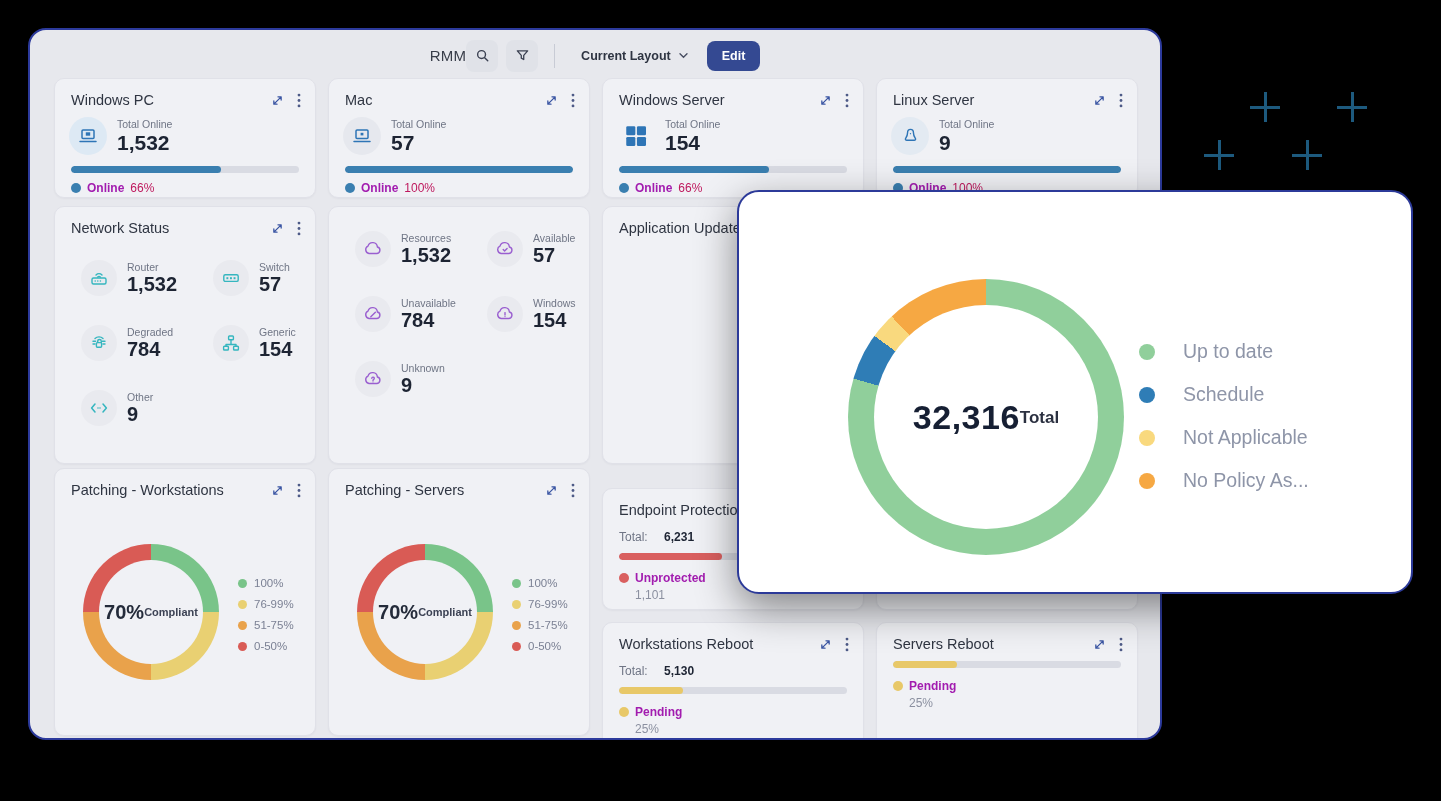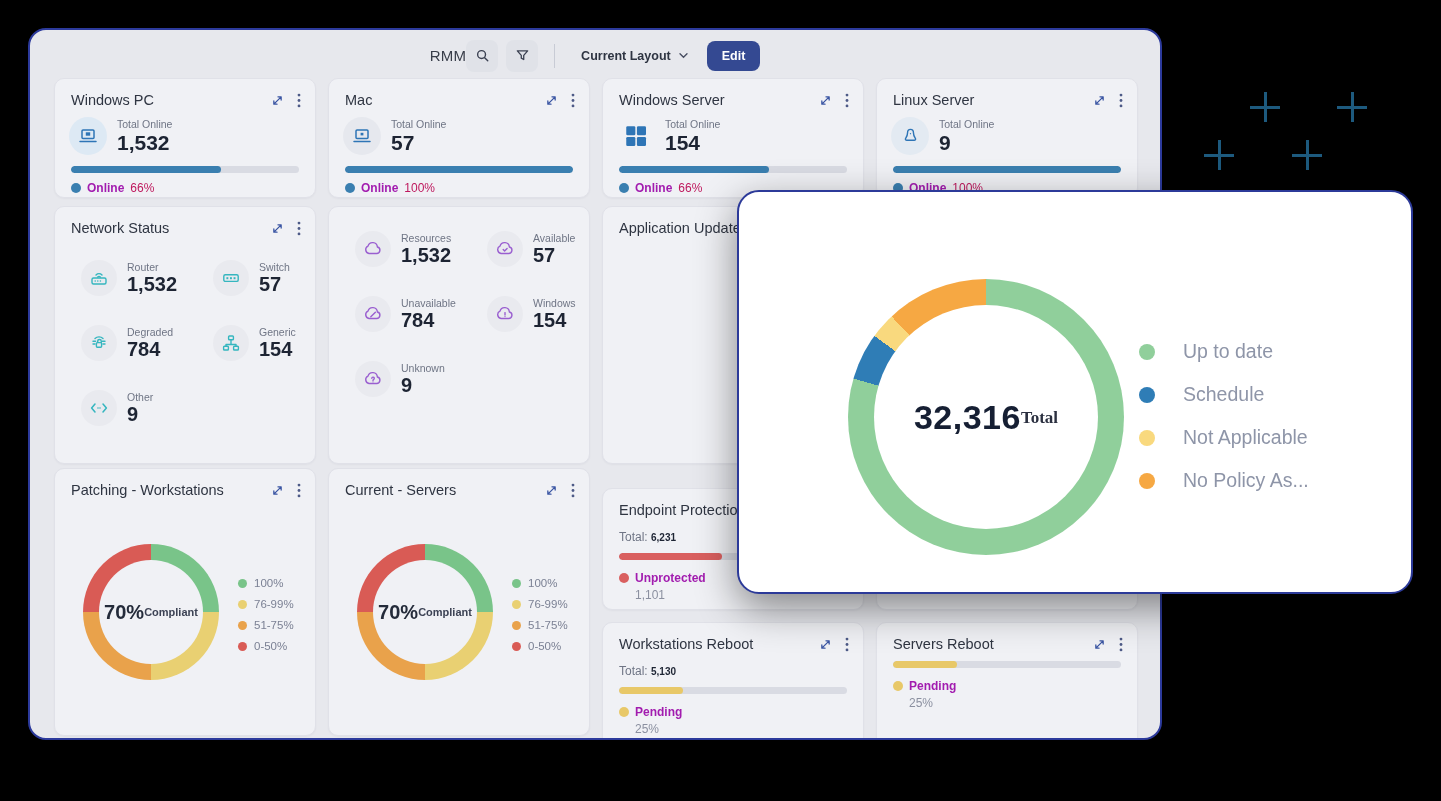--- a/index.html
+++ b/index.html
@@ -73,32 +73,32 @@
   .patch-donut::after { inset:16px; background:#f0f1f5; }
   .patch-pct { font-size:20px; font-weight:bold; color:#242b3a; }
   .patch-compliant { font-size:11px; font-weight:bold; color:#3c4254; }
   .patch-legend { position:absolute; left:183px; top:108px; display:flex;
                   flex-direction:column; gap:9px; }
   .patch-legend-row { display:flex; align-items:center; gap:7px; font-size:11.5px; color:#7b8194; }
   .dot-9 { width:9px; height:9px; }
 
   
   .total-row { padding:12px 16px 0 16px; font-size:12px; color:#6f7585; }
-  .total-row b { color:#1d2433; font-size:10px; }
+  .total-row b { color:#1d2433; font-size:12px;margin-left:13px; }
   .tb-legend { display:flex; align-items:center; gap:6px; margin:11px 16px 0 16px; font-size:12px; }
   .tb-sub { margin:3px 16px 0 32px; font-size:12px; color:#8b90a0; }
 
   
   .popup { position:absolute; left:737px; top:190px; width:676px; height:404px;
            background:#ffffff; border:2px solid #2c3a99; border-radius:22px;
            box-shadow:0 14px 40px rgba(0,0,0,.45); z-index:10; }
   .popup-donut { position:absolute; left:109px; top:87px; width:276px; height:276px; }
   .popup-donut::after { inset:26px; background:#ffffff; }
   .popup-total-value { font-size:34px; font-weight:bold; color:#161f33; letter-spacing:.5px; }
-  .popup-total-label { font-size:17px; font-weight:bold; color:#2b3040; margin-top:2px;font-family:Liberation Serif, serif; }
+  .popup-total-label { font-size:17px; font-weight:bold; color:#2b3040; margin-top:2px; }
   .popup-legend { position:absolute; left:400px; top:148px; display:flex;
                   flex-direction:column; gap:20px; }
   .popup-legend-row { display:flex; align-items:center; gap:28px; font-size:19.5px; color:#8e95a8; }
   .dot-16 { width:16px; height:16px; }
 
   
   .plus { position:absolute; width:30px; height:30px; z-index:0; }
   .plus::before, .plus::after { content:""; position:absolute; background:#1d5a7e; }
   .plus::before { left:0; top:13.5px; width:30px; height:3px; }
   .plus::after { left:13.5px; top:0; width:3px; height:30px; }
@@ -530,21 +530,21 @@
           </div>
         <div class="patch-legend-row">
             <span class="dot dot-9" style="background-color: rgb(217, 91, 85);"></span>
             <span>0-50%</span>
           </div>
       </div>
     </div>
 
     <div class="card c2 r3a">
       <div class="card-head">
-        <span class="card-title">Current - Servers</span>
+        <span class="card-title">Patching - Servers</span>
         <span class="card-actions">
           <span class="expand">
               <svg width="13" height="13" viewBox="0 0 16 16" fill="none" stroke="currentColor" stroke-width="1.6" stroke-linecap="round">
                 <path d="M3.5 12.5 12.5 3.5M12.5 3.5H8.6M12.5 3.5v3.9M3.5 12.5h3.9M3.5 12.5V8.6"></path>
               </svg>
             </span>
           <span class="kebab">
               <svg width="4" height="15" viewBox="0 0 4 16" fill="currentColor">
                 <circle cx="2" cy="2.2" r="1.5"></circle>
                 <circle cx="2" cy="8" r="1.5"></circle>

